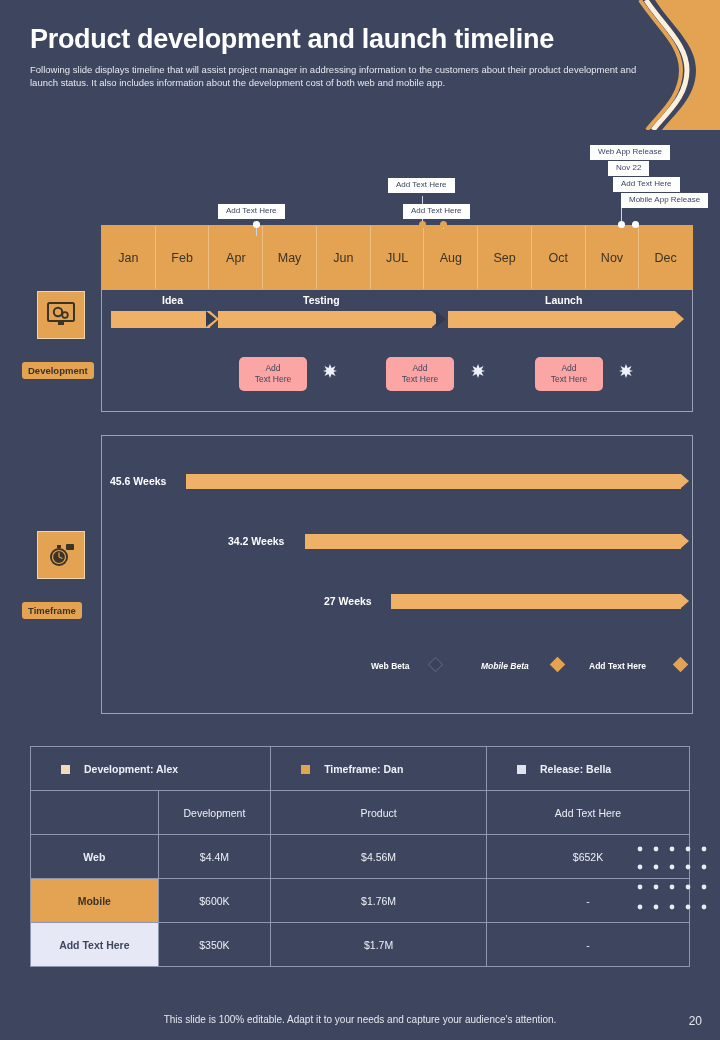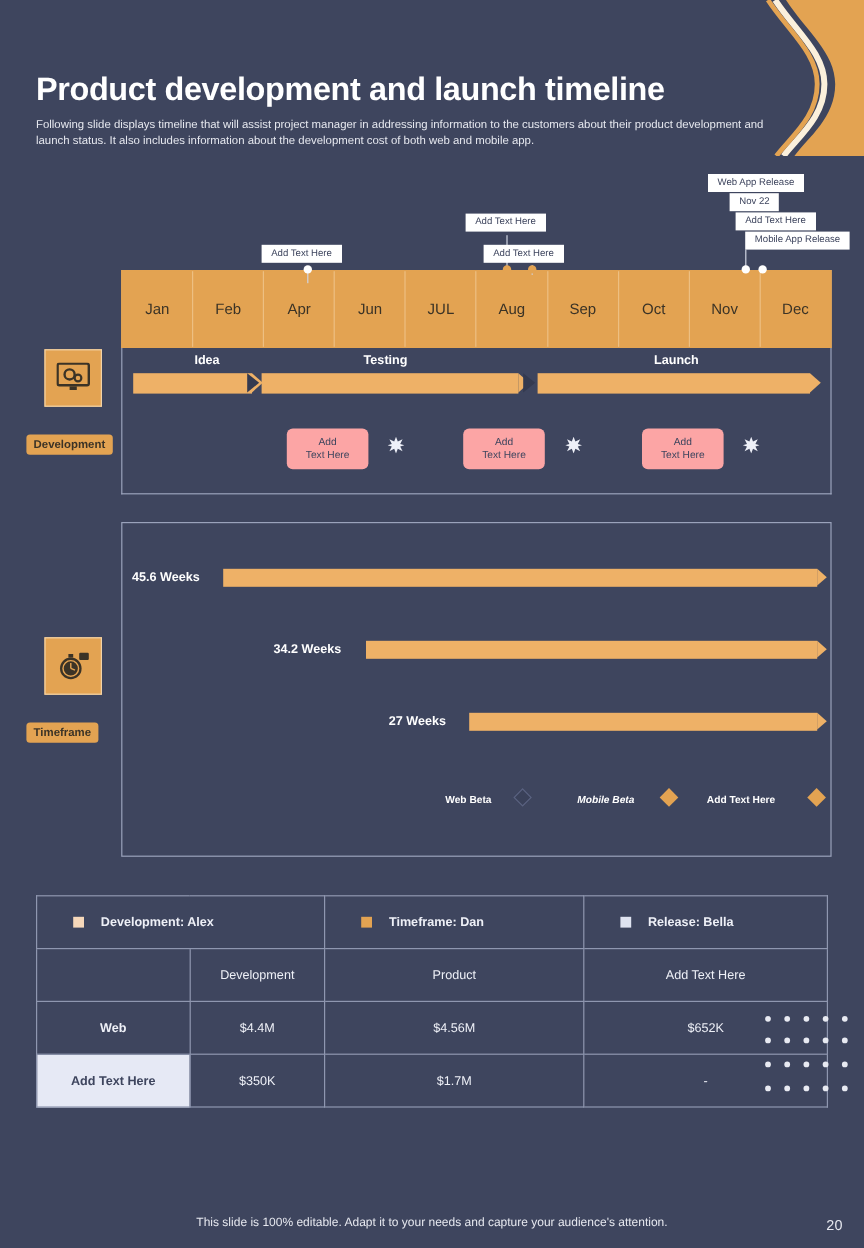--- a/index.html
+++ b/index.html
@@ -11,21 +11,21 @@
     position:relative;
     overflow:hidden;
   }
   
   .swoosh{ position:absolute; top:0; right:0; width:120px; height:130px; z-index:1; pointer-events:none;}
 
   
   .header{ position:absolute; left:0; top:0; width:720px; z-index:2;}
   .title{
     font-size:27px; font-weight:bold; letter-spacing:-0.3px;
-    padding:24px 0 0 30px; color:#ffffff;margin-top:35px;
+    padding:24px 0 0 30px; color:#ffffff;
   }
   .subtitle{
     font-size:9.5px; line-height:13px; color:#e6e8ef;
     padding:8px 30px 0 30px; width:670px;
   }
 
   
   .panel{ position:absolute; border:1px solid #9aa2bb; }
   #dev-panel{ left:101px; top:225px; width:592px; height:187px; border-top:none;}
   #time-panel{ left:101px; top:435px; width:592px; height:279px;}
@@ -148,20 +148,21 @@
 <div class="callout" style="left:608px; top:161px;">Nov 22</div>
 <div class="callout" style="left:613px; top:177px;">Add Text Here</div>
 <div class="callout" style="left:621px; top:193px;">Mobile App Release</div>
 <div class="dot white" style="left:618px; top:221px;"></div>
 <div class="dot white" style="left:632px; top:221px;"></div>
 
 <div class="months">
   <div class="month">Jan</div>
   <div class="month">Feb</div>
   <div class="month">Apr</div>
+  <div class="month">May</div>
   <div class="month">Jun</div>
   <div class="month">JUL</div>
   <div class="month">Aug</div>
   <div class="month">Sep</div>
   <div class="month">Oct</div>
   <div class="month">Nov</div>
   <div class="month">Dec</div>
 </div>
 
 <div class="panel" id="dev-panel"></div>
@@ -254,20 +255,26 @@
     <td></td>
     <td>Development</td>
     <td>Product</td>
     <td>Add Text Here</td>
   </tr>
   <tr>
     <td class="rowhead">Web</td>
     <td>$4.4M</td>
     <td>$4.56M</td>
     <td>$652K</td>
+  </tr>
+  <tr>
+    <td class="rowhead hl-orange">Mobile</td>
+    <td>$600K</td>
+    <td>$1.76M</td>
+    <td>-</td>
   </tr>
   <tr>
     <td class="rowhead hl-white">Add Text Here</td>
     <td>$350K</td>
     <td>$1.7M</td>
     <td>-</td>
   </tr>
 </tbody>
   </table>
 

